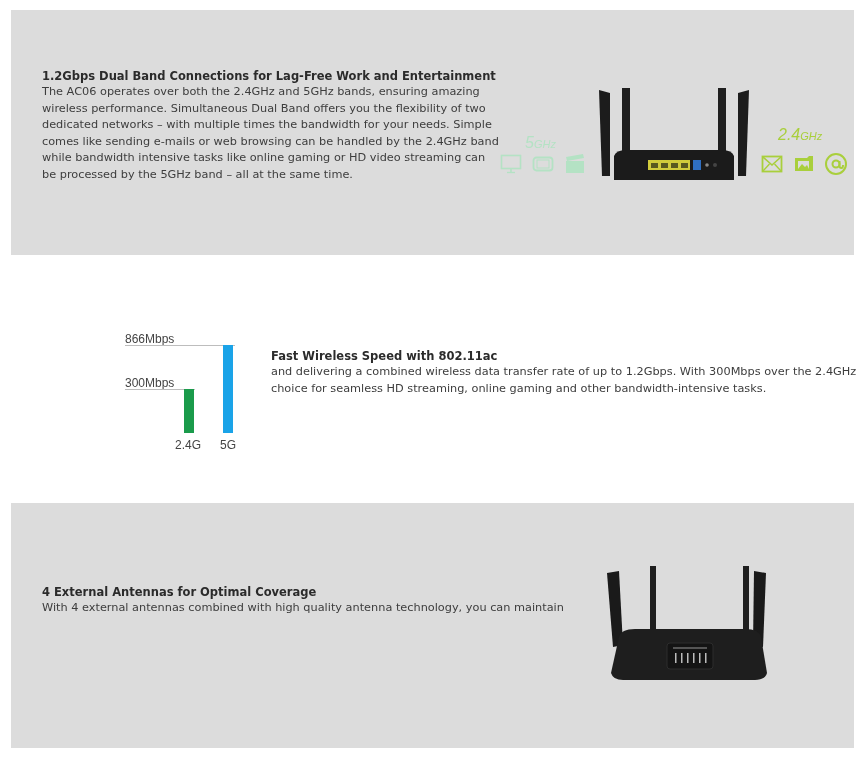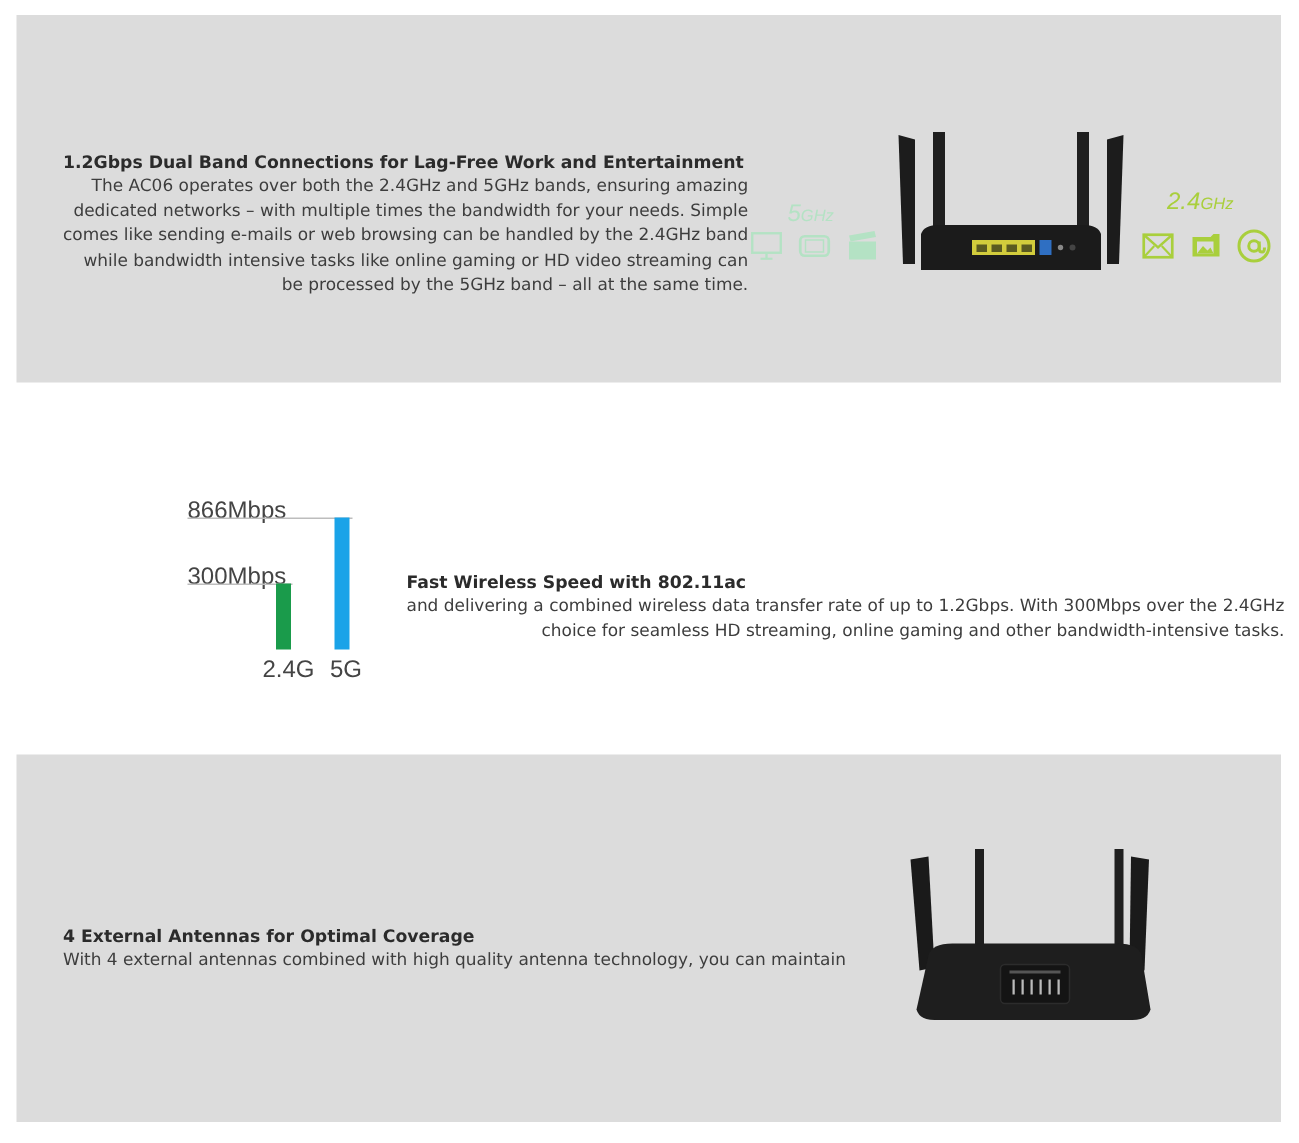--- a/index.html
+++ b/index.html
@@ -3,23 +3,23 @@
   <meta charset="utf-8">
   <style>
     * { box-sizing: border-box; margin: 0; padding: 0; }
     html, body { width: 866px; height: 762px; background: #ffffff; overflow: hidden; }
     body { position: relative; font-family: "DejaVu Sans", sans-serif; color: #3a3a3a; }
 
     .panel { position: absolute; left: 11px; width: 843px; background: #dcdcdc; }
     #panel1 { top: 10px; height: 245px; }
     #panel3 { top: 503px; height: 245px; }
 
-    .feature-text { position: absolute; margin-top: 32px; }
+    .feature-text { position: absolute; }
     .feature-title { font-weight: bold; font-size: 11.5px; line-height: 16px; color: #2b2b2b; white-space: nowrap; }
-    .feature-body p { font-size: 11.3px; line-height: 16.5px; color: #3d3d3d; white-space: nowrap; text-align: right; }
+    .feature-body p { font-size: 11.3px; line-height: 16.5px; color: #3d3d3d; white-space: nowrap; }
 
     #f1-text { left: 42px; top: 68px; }
     #f2-text { left: 271px; top: 348px; }
     #f3-text { left: 42px; top: 584px; }
 
     
     .band-label { position: absolute; font-family: "Liberation Sans", sans-serif; font-style: italic; }
     .band-label .big { font-size: 16px; }
     .band-label .small { font-size: 11px; }
     #label-5ghz { left: 525px; top: 134px; color: #b4e2c4; }
@@ -27,33 +27,34 @@
 
     .icon { position: absolute; }
     .icon svg { display: block; }
 
     
     #router-back { position: absolute; left: 596px; top: 84px; width: 156px; height: 100px; }
     #router-front { position: absolute; left: 605px; top: 565px; width: 165px; height: 120px; }
 
     
     #speed-chart { position: absolute; left: 120px; top: 330px; width: 150px; height: 130px; }
-    .chart-label { position: absolute; font-family: "Liberation Sans", sans-serif; font-size: 16px; color: #444; }
+    .chart-label { position: absolute; font-family: "Liberation Sans", sans-serif; font-size: 12px; color: #444; }
     .chart-line { position: absolute; height: 1px; background: #bdbdbd; }
     .bar { position: absolute; }
   </style>
 </head>
 <body>
 
 <div class="panel" id="panel1"></div>
 
 <div class="feature-text" id="f1-text">
   <div class="feature-title">1.2Gbps Dual Band Connections for Lag-Free Work and Entertainment</div>
   <div class="feature-body">
     <p>The AC06 operates over both the 2.4GHz and 5GHz bands, ensuring amazing</p>
+    <p>wireless performance. Simultaneous Dual Band offers you the flexibility of two</p>
     <p>dedicated networks – with multiple times the bandwidth for your needs. Simple</p>
     <p>comes like sending e-mails or web browsing can be handled by the 2.4GHz band</p>
     <p>while bandwidth intensive tasks like online gaming or HD video streaming can</p>
     <p>be processed by the 5GHz band – all at the same time.</p>
   </div>
 </div>
 
 <div class="band-label" id="label-5ghz">
   <span class="big">5</span><span class="small">GHz</span>
 </div>

